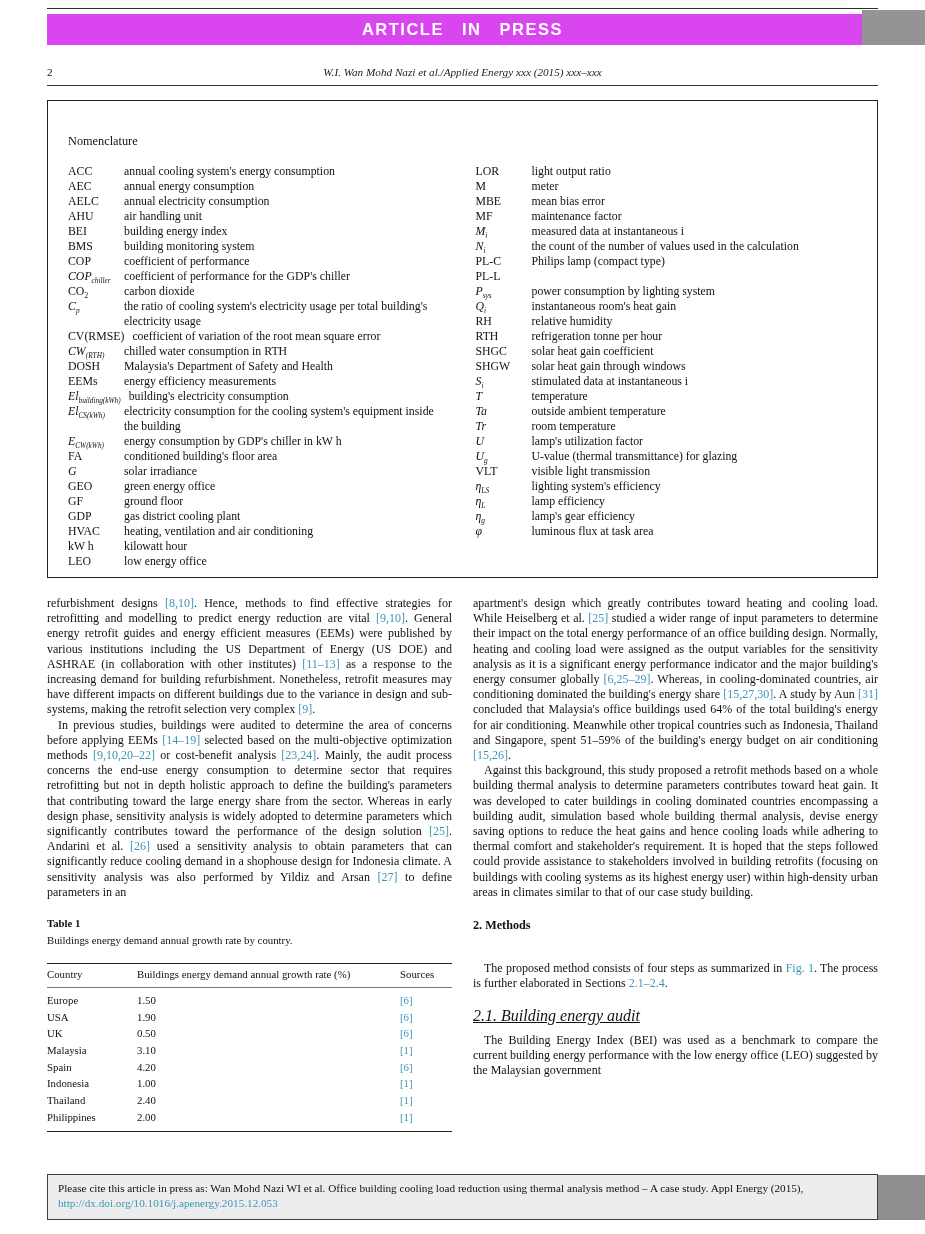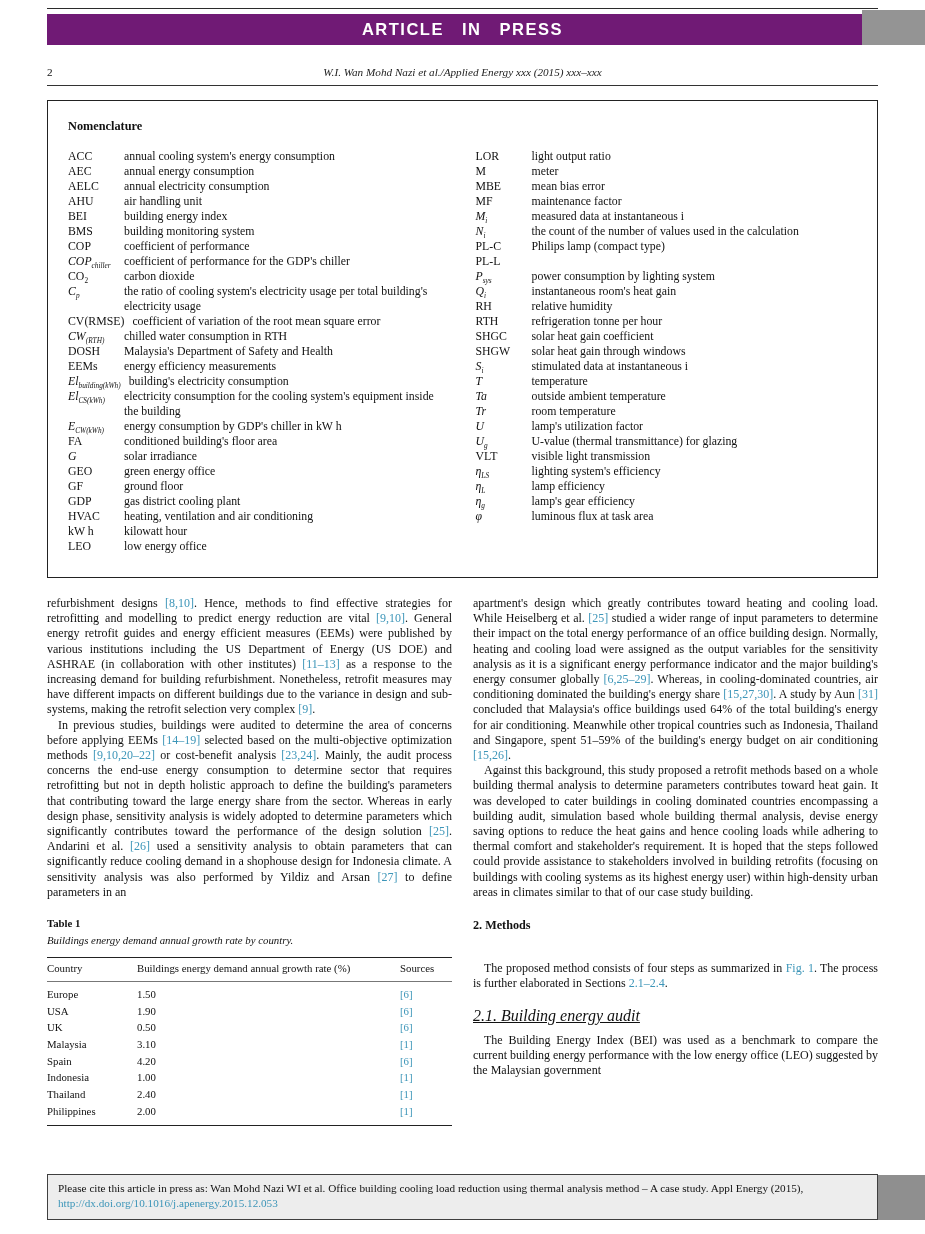--- a/index.html
+++ b/index.html
@@ -2,55 +2,55 @@
 <html><head>
 <meta charset="utf-8">
 <style>
   * { box-sizing: border-box; }
   body { margin:0; background:#ffffff; }
   .page { position:relative; width:925px; height:1234px; background:#fff;
           font-family:"Liberation Serif", serif; color:#111; overflow:hidden; }
 
   .top-rule { position:absolute; left:47px; right:47px; top:8px; border-top:1px solid #2b2b2b; }
 
-  .banner { position:absolute; left:47px; right:47px; top:14px; height:31px; background:#701a75;
+  .banner { position:absolute; left:47px; right:47px; top:14px; height:31px; background:#d946ef;
             color:#fff; font-family:"Liberation Sans", sans-serif; font-weight:bold;
             font-size:16.5px; letter-spacing:1.5px; word-spacing:12px;
             text-align:center; line-height:31px; }
   .edge-block-top { position:absolute; right:0; top:10px; width:63px; height:35px; background:#949494; }
   .edge-block-bottom { position:absolute; right:0; bottom:14px; width:47px; height:45px; background:#8f8f8f; }
 
   .running-head { position:absolute; left:47px; right:47px; top:64px; height:22px;
                   border-bottom:1px solid #333; font-size:11.2px; }
   .pagenum { position:absolute; left:0; top:2px; }
   .head-title { display:block; text-align:center; font-style:italic; color:#222; position:relative; top:2px; }
 
   .nomenclature { position:absolute; left:47px; right:47px; top:100px; height:478px;
                   border:1px solid #222; padding:12px 20px 10px; }
-  .nom-title { font-weight:bold; font-size:12.3px; margin:6px 0 15px; }
+  .nom-title { font-weight:normal; font-size:12.3px; margin:21px 0 15px; }
   .nom-cols { display:flex; gap:26px; }
   .nom-col { flex:1; }
   .nom-row { display:flex; font-size:11.8px; line-height:15px; }
   .nom-term { flex:0 0 auto; min-width:56px; padding-right:8px; }
   .nom-def { flex:1; }
   sub { font-size:0.62em; line-height:0; }
 
   .columns { position:absolute; left:47px; right:47px; top:596px; bottom:66px;
              display:flex; gap:21px; overflow:hidden; }
   .col { width:405px; font-size:12px; line-height:15.2px; text-align:justify; }
   .para { margin:0; }
   .para.indent { text-indent:11px; }
   .cite { color:#3c95b8; }
 
   h2.sec { font-size:12.2px; font-weight:bold; margin:18px 0 28px; text-align:left; }
   h3.subsec { font-size:16px; font-style:italic; font-weight:normal; margin:16px 0 10px; text-align:left;text-decoration:underline; }
 
   .table-block { margin-top:16px; }
   .table-label { font-size:10.8px; font-weight:bold; margin-bottom:2px; text-align:left; }
-  .table-caption { font-size:10.8px; margin-bottom:9px; text-align:left;font-style:italic; }
+  .table-caption { font-size:10.8px; margin-bottom:15px; text-align:left; }
   table.t1 { width:100%; border-collapse:collapse; font-size:10.8px; line-height:13.5px;
              border-top:1px solid #222; border-bottom:1px solid #222; }
   .t1 th { font-weight:normal; text-align:left; padding:4px 0 5px; border-bottom:1px solid #777;margin-left:36px; }
   .t1 td { padding:1.6px 0; text-align:left; }
   .t1 tbody tr:first-child td { padding-top:6px; }
   .t1 tbody tr:last-child td { padding-bottom:7px; }
   .t1 .c-country { width:90px; }
   .t1 .c-src { width:52px; }
 
   .footer-box { position:absolute; left:47px; right:47px; bottom:14px;

